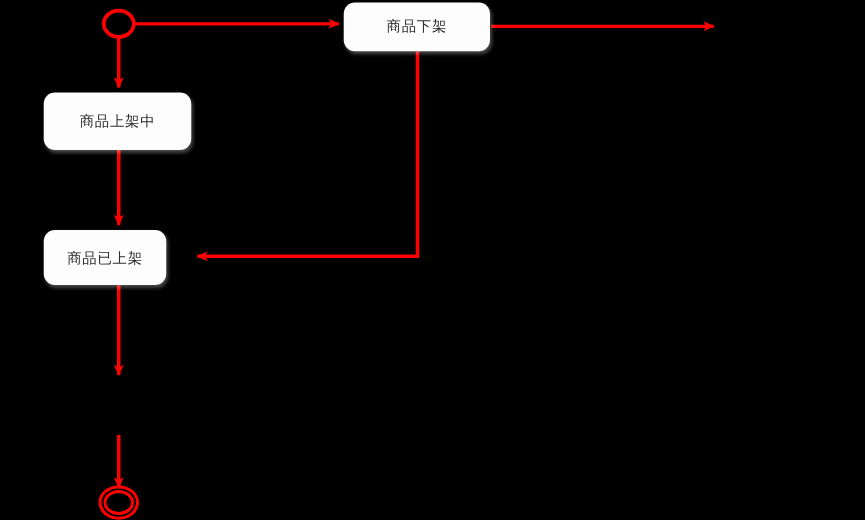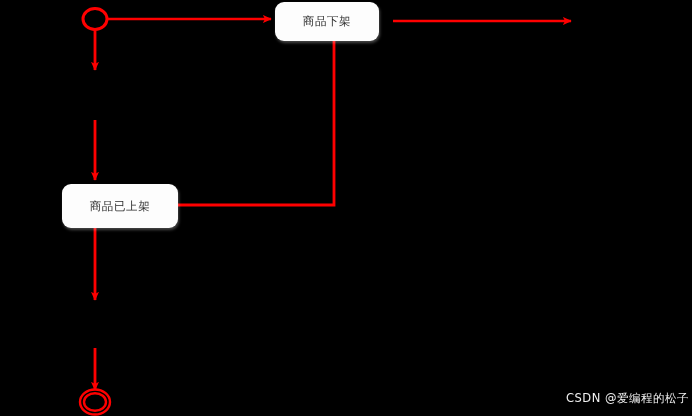--- a/index.html
+++ b/index.html
@@ -72,26 +72,28 @@
     <path d="M95,120 L95,180" fill="none" stroke="#ff0000" stroke-width="2.8" marker-end="url(#arrowhead)"></path>
 
     <path d="M95,228 L95,300" fill="none" stroke="#ff0000" stroke-width="2.8" marker-end="url(#arrowhead)"></path>
 
     <path d="M95,348 L95,390" fill="none" stroke="#ff0000" stroke-width="2.8" marker-end="url(#arrowhead)"></path>
 
     <ellipse cx="95" cy="402" rx="15" ry="12.5" fill="none" stroke="#ff0000" stroke-width="2.4"></ellipse>
     <ellipse cx="95" cy="402" rx="11" ry="8.8" fill="none" stroke="#ff0000" stroke-width="2.4"></ellipse>
   </svg>
 
-  <div class="node-box" style="left:275px; top:2px; width:104px; height:39px;">
+  <div class="node-box" style="left:275px; top:2px; width:117px; height:39px;">
     <span>商品下架</span>
   </div>
 
 
+  <div class="node-box" style="left:35px; top:74px; width:118px; height:46px;">
+    <span>商品上架中</span>
+  </div>
 
-  <div class="node-box" style="left:35px; top:184px; width:116px; height:44px;margin-left:27px;">
+  <div class="node-box" style="left:35px; top:184px; width:98px; height:44px;">
     <span>商品已上架</span>
   </div>
 
 
-  <div class="watermark" style="left:566px; top:391px;">CSDN @爱编程的松子</div>
 
 </div>
 
 </body></html>

